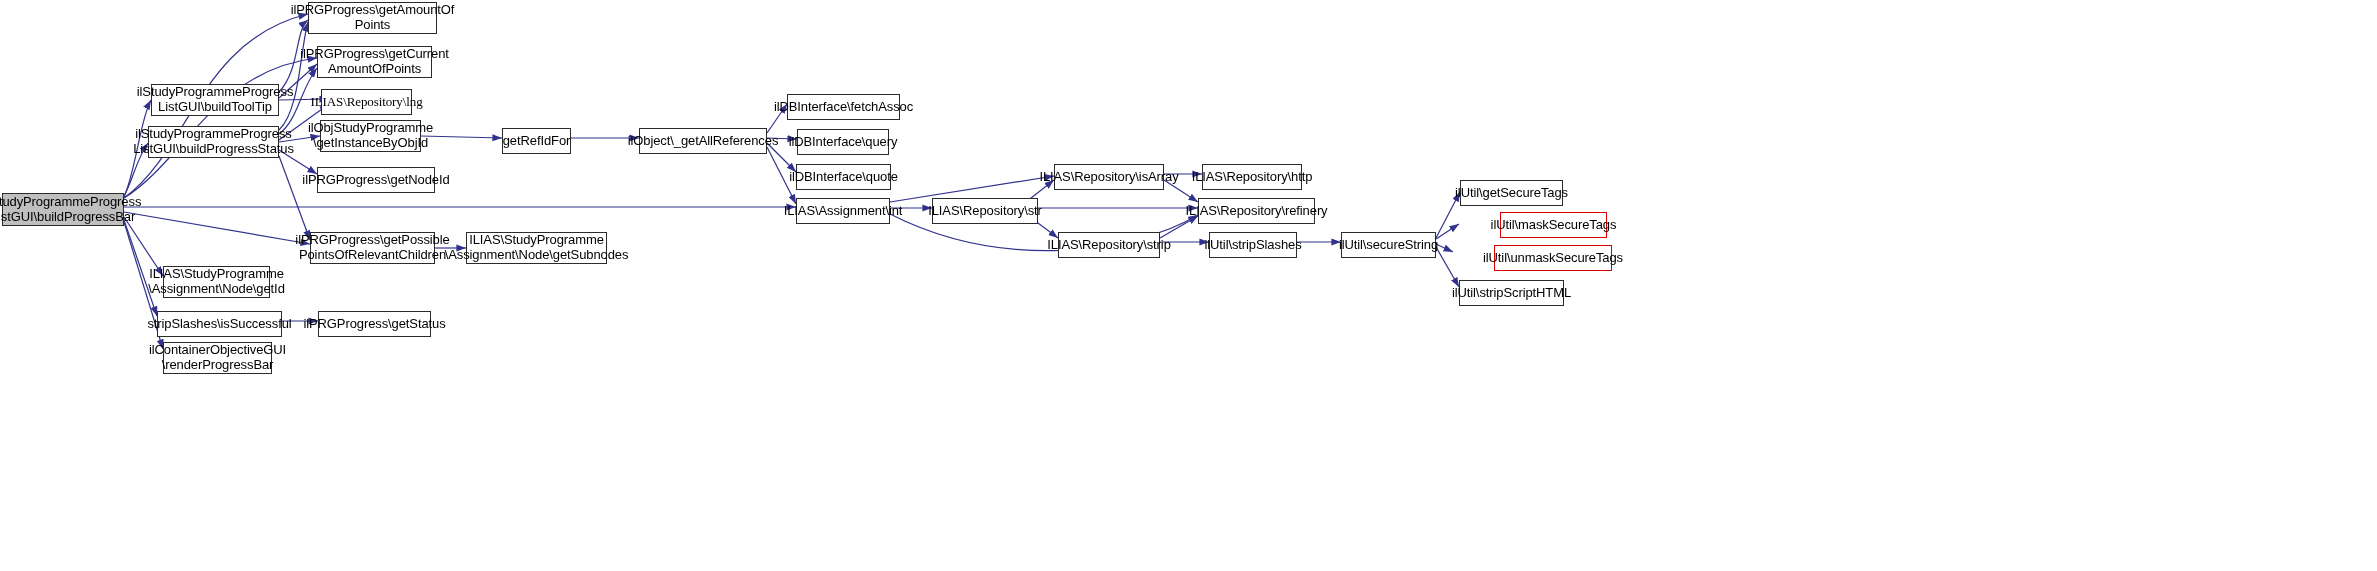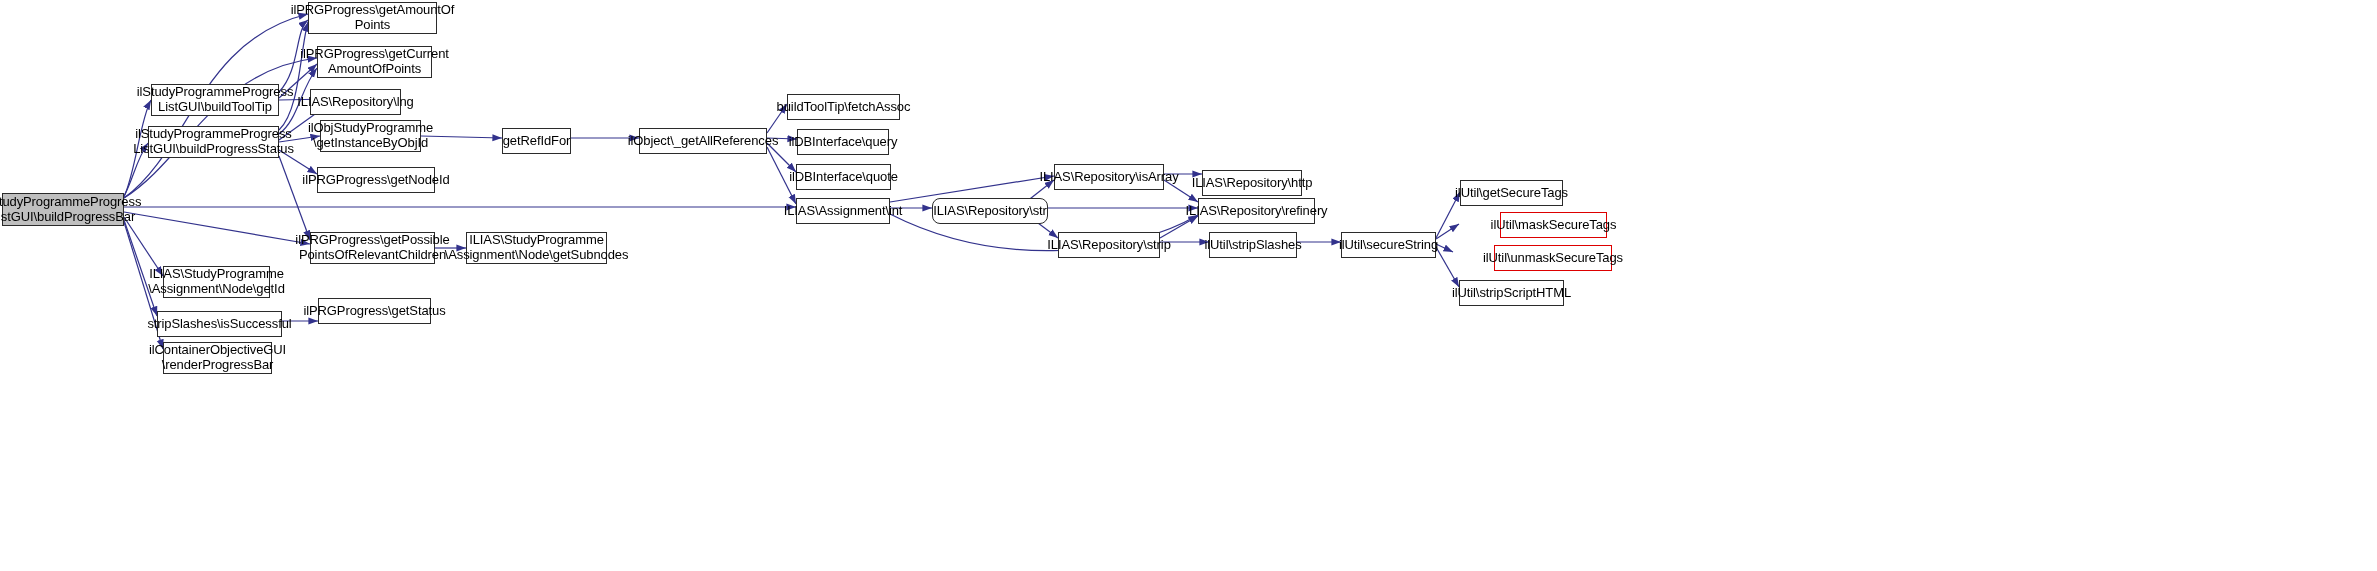--- a/index.html
+++ b/index.html
@@ -112,38 +112,38 @@
 ListGUI\buildProgressStatus</div>
       <div class="node" style="left: 163px; top: 266px; width: 107px; height: 32px;">ILIAS\StudyProgramme
 \Assignment\Node\getId</div>
       <div class="node" style="left: 157px; top: 311px; width: 125px; height: 20px;">stripSlashes\isSuccessful</div>
       <div class="node" style="left: 163px; top: 342px; width: 109px; height: 32px;">ilContainerObjectiveGUI
 \renderProgressBar</div>
       <div class="node" style="left: 308px; top: 2px; width: 129px; height: 32px;">ilPRGProgress\getAmountOf
 Points</div>
       <div class="node" style="left: 317px; top: 46px; width: 115px; height: 32px;">ilPRGProgress\getCurrent
 AmountOfPoints</div>
-      <div class="node" style="left: 310px; top: 89px; width: 91px; height: 19px;">ILIAS\Repository\lng</div>
+      <div class="node" style="left: 321px; top: 89px; width: 91px; height: 19px; font-family: Liberation Serif, serif;">ILIAS\Repository\lng</div>
       <div class="node" style="left: 320px; top: 120px; width: 101px; height: 32px;">ilObjStudyProgramme
 \getInstanceByObjId</div>
       <div class="node" style="left: 317px; top: 167px; width: 118px; height: 20px;">ilPRGProgress\getNodeId</div>
       <div class="node" style="left: 310px; top: 232px; width: 125px; height: 32px;">ilPRGProgress\getPossible
 PointsOfRelevantChildren</div>
-      <div class="node" style="left: 318px; top: 298px; width: 113px; height: 20px;">ilPRGProgress\getStatus</div>
+      <div class="node" style="left: 318px; top: 311px; width: 113px; height: 20px;">ilPRGProgress\getStatus</div>
       <div class="node" style="left: 466px; top: 232px; width: 141px; height: 32px;">ILIAS\StudyProgramme
 \Assignment\Node\getSubnodes</div>
       <div class="node" style="left: 502px; top: 128px; width: 69px; height: 20px;">getRefIdFor</div>
       <div class="node" style="left: 639px; top: 128px; width: 128px; height: 20px;">ilObject\_getAllReferences</div>
-      <div class="node" style="left: 787px; top: 94px; width: 113px; height: 20px;">buildToolTip\fetchAssoc</div>
+      <div class="node" style="left: 787px; top: 94px; width: 113px; height: 20px;">ilDBInterface\fetchAssoc</div>
       <div class="node" style="left: 797px; top: 129px; width: 92px; height: 20px;">ilDBInterface\query</div>
       <div class="node" style="left: 796px; top: 164px; width: 95px; height: 20px;">ilDBInterface\quote</div>
       <div class="node" style="left: 796px; top: 198px; width: 94px; height: 20px;">ILIAS\Assignment\int</div>
-      <div class="node" style="left: 932px; top: 198px; width: 116px; height: 20px; border-radius: 8px;">ILIAS\Repository\str</div>
+      <div class="node" style="left: 932px; top: 198px; width: 106px; height: 20px;">ILIAS\Repository\str</div>
       <div class="node" style="left: 1054px; top: 164px; width: 110px; height: 20px;">ILIAS\Repository\isArray</div>
-      <div class="node" style="left: 1202px; top: 164px; width: 100px; height: 20px; margin-top: 6px;">ILIAS\Repository\http</div>
+      <div class="node" style="left: 1202px; top: 164px; width: 100px; height: 20px;">ILIAS\Repository\http</div>
       <div class="node" style="left: 1198px; top: 198px; width: 117px; height: 20px;">ILIAS\Repository\refinery</div>
       <div class="node" style="left: 1058px; top: 232px; width: 102px; height: 20px;">ILIAS\Repository\strip</div>
       <div class="node" style="left: 1209px; top: 232px; width: 88px; height: 20px;">ilUtil\stripSlashes</div>
       <div class="node" style="left: 1341px; top: 232px; width: 95px; height: 20px;">ilUtil\secureString</div>
       <div class="node" style="left: 1460px; top: 180px; width: 103px; height: 20px;">ilUtil\getSecureTags</div>
       <div class="node danger" style="left: 1459px; top: 212px; width: 107px; height: 20px;">ilUtil\maskSecureTags</div>
       <div class="node danger" style="left: 1453px; top: 245px; width: 118px; height: 20px;">ilUtil\unmaskSecureTags</div>
       <div class="node" style="left: 1459px; top: 280px; width: 105px; height: 18px;">ilUtil\stripScriptHTML</div>
     </div>
 </div>

